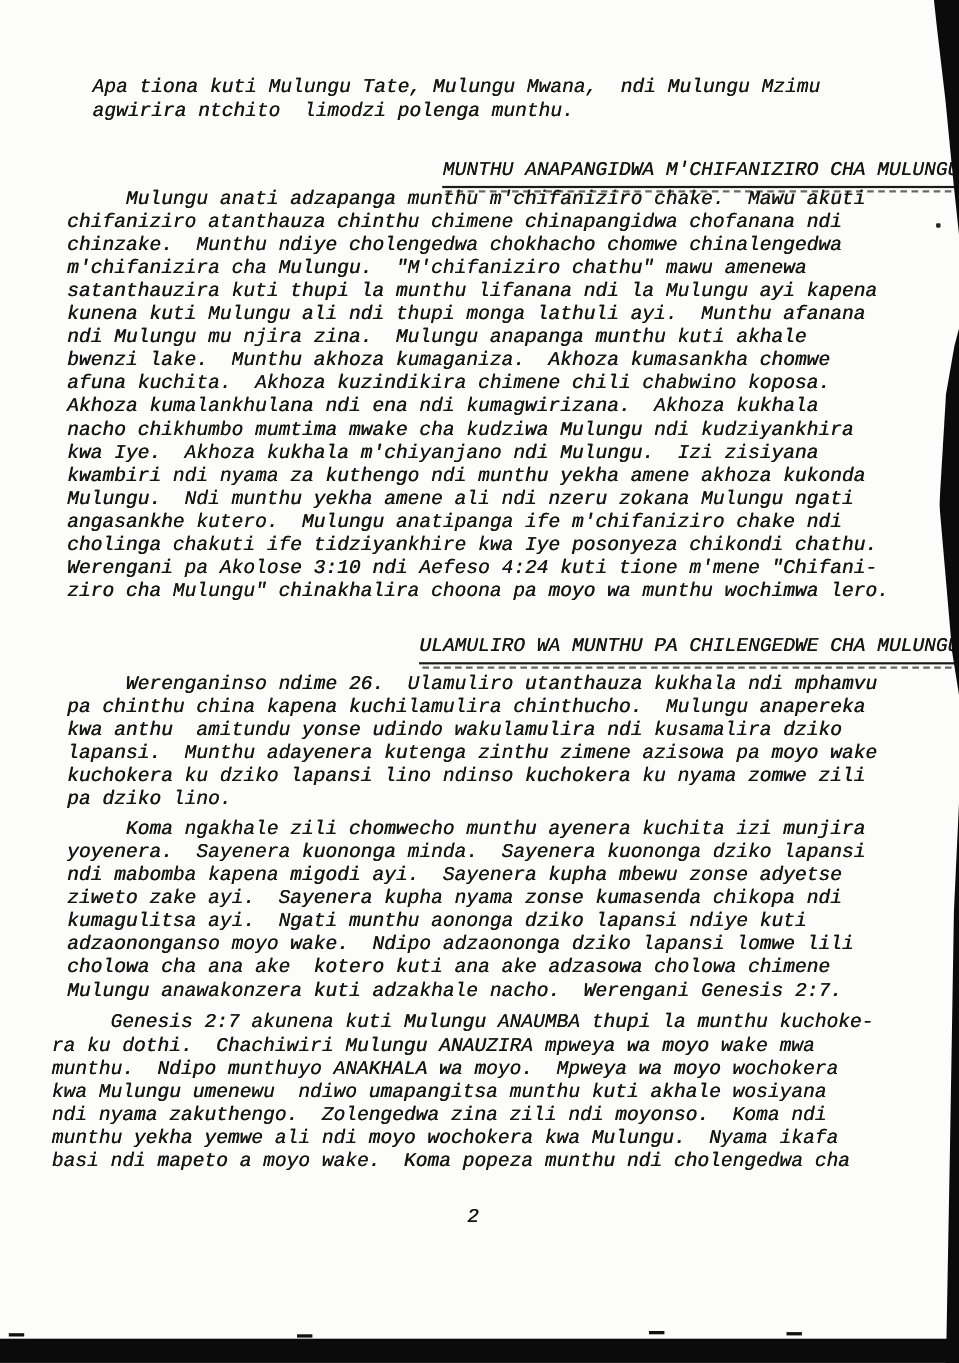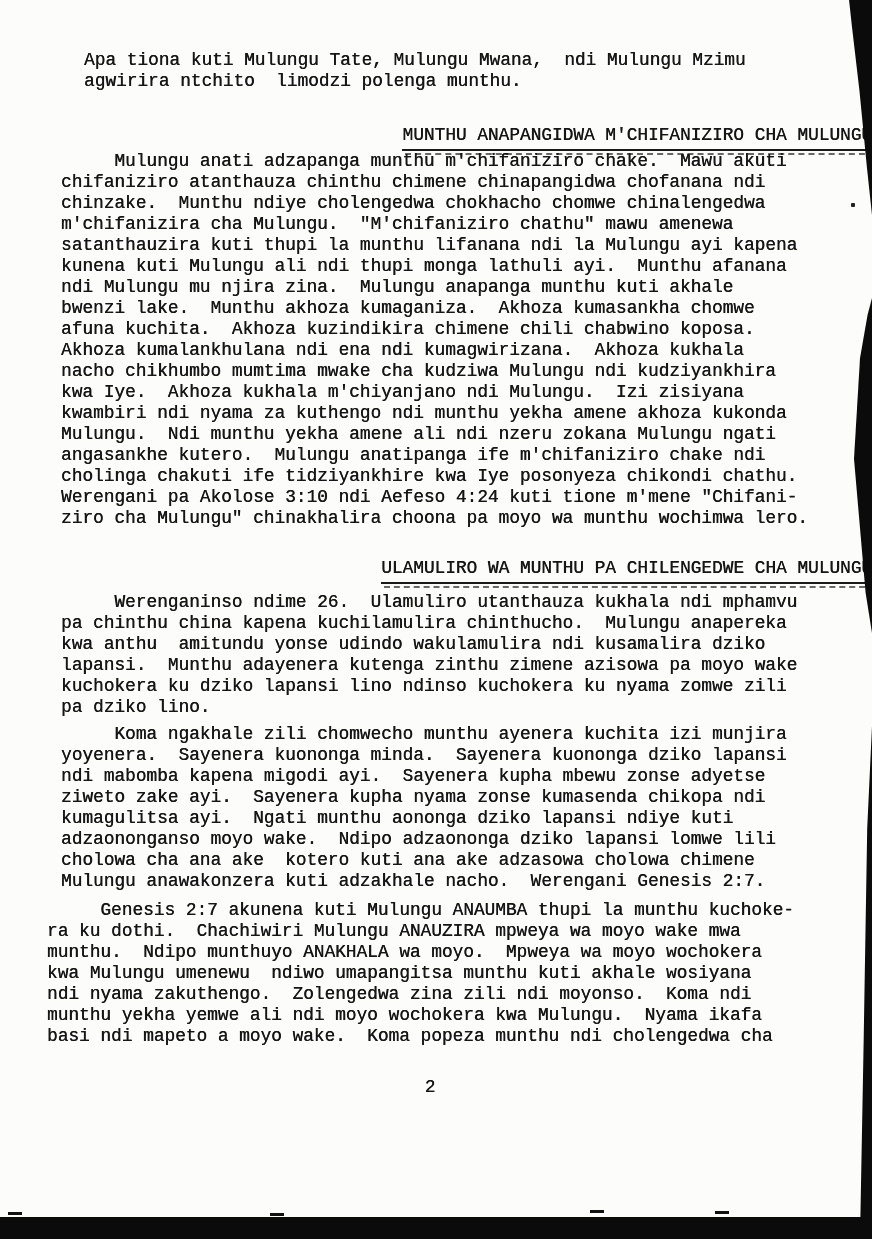--- a/index.html
+++ b/index.html
@@ -8,21 +8,21 @@
     width: 872px;
     height: 1239px;
     background: #fcfcfa;
     overflow: hidden;
     font-family: "Liberation Mono", "DejaVu Sans Mono", monospace;
     font-size: 17.8px;
     line-height: 21px;
     color: #161616;
     text-shadow: 0.35px 0 0 currentColor;
   }
-  .content { padding-top: 50px; }
+  .content { padding-top: 70px; font-style: italic; }
   .para { white-space: pre; margin: 0; }
   .intro { margin-left: 84px; }
   .heading {
     font-size: 17.8px;
     font-weight: normal;
     margin: 0;
     text-align: right;
   }
   .hline {
     display: inline-block;

